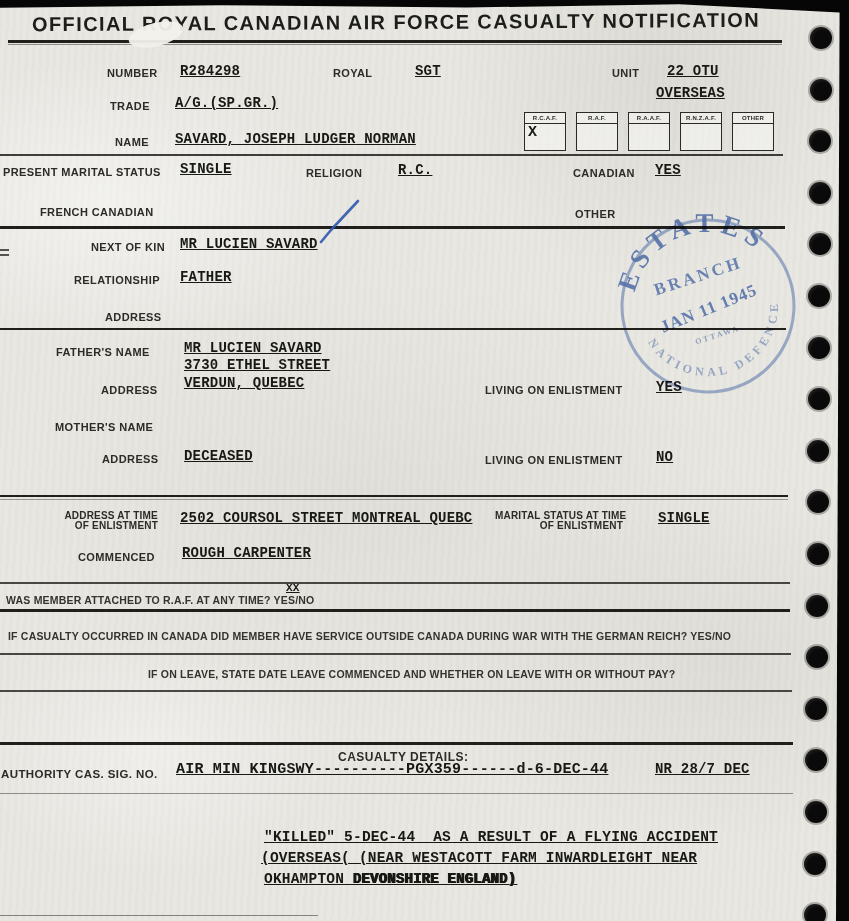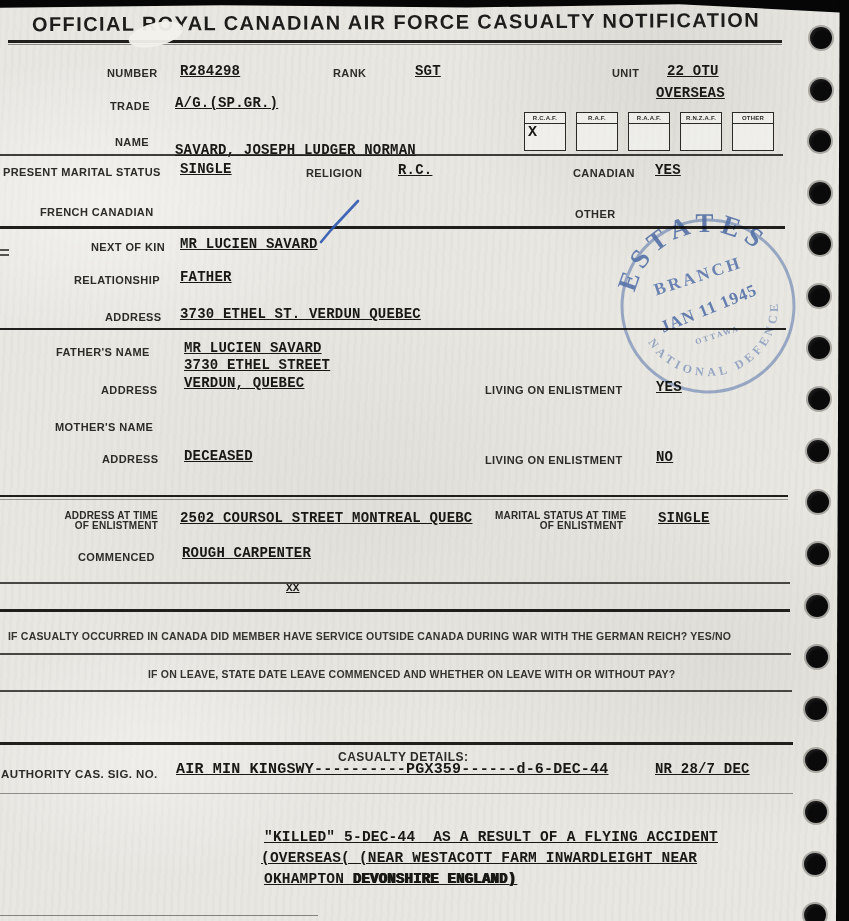--- a/index.html
+++ b/index.html
@@ -46,29 +46,29 @@
 <div id="canvas">
   <div id="paper">
 
     <div class="title">OFFICIAL ROYAL CANADIAN AIR FORCE CASUALTY NOTIFICATION</div>
     <div class="rule" style="top:40px;left:8px;width:774px;height:2.5px"></div>
     <div class="rule" style="top:44px;left:8px;width:774px;height:1px;opacity:.45"></div>
     <div class="torn"></div>
 
     <div class="lbl" style="left:107px;top:67px">NUMBER</div>
     <div class="typ" style="left:180px;top:63px">R284298</div>
-    <div class="lbl" style="left:333px;top:67px">RANK</div>
+    <div class="lbl" style="left:333px;top:67px">ROYAL</div>
     <div class="typ" style="left:415px;top:63px">SGT</div>
     <div class="lbl" style="left:612px;top:67px">UNIT</div>
     <div class="typ" style="left:667px;top:63px">22 OTU</div>
     <div class="typ" style="left:656px;top:85px">OVERSEAS</div>
     <div class="lbl" style="left:110px;top:100px">TRADE</div>
     <div class="typ" style="left:175px;top:95px">A/G.(SP.GR.)</div>
     <div class="lbl" style="left:115px;top:136px">NAME</div>
-    <div class="typ" style="left:175px;top:142px">SAVARD, JOSEPH LUDGER NORMAN</div>
+    <div class="typ" style="left:175px;top:131px">SAVARD, JOSEPH LUDGER NORMAN</div>
 
     <div class="cb" style="left:524px">
       <span class="cbl">R.C.A.F.</span>
       <span class="cbm">X</span>
     </div>
     <div class="cb" style="left:576px">
       <span class="cbl">R.A.F.</span>
       <span class="cbm"></span>
     </div>
     <div class="cb" style="left:628px">
@@ -99,21 +99,20 @@
 
     <div class="rule" style="top:226px;width:785px;height:2.5px"></div>
     <div class="edge-mark" style="top:249px"></div>
     <div class="edge-mark" style="top:254px"></div>
 
     <div class="lbl" style="left:91px;top:241px">NEXT OF KIN</div>
     <div class="typ" style="left:180px;top:236px">MR LUCIEN SAVARD</div>
     <div class="lbl" style="left:74px;top:274px">RELATIONSHIP</div>
     <div class="typ" style="left:180px;top:269px">FATHER</div>
     <div class="lbl" style="left:105px;top:311px">ADDRESS</div>
-    <div class="typ" style="left:180px;top:306px">3730 ETHEL ST. VERDUN QUEBEC</div>
 
     <svg style="position:absolute;left:312px;top:196px" width="56" height="56" viewBox="0 0 56 56">
       <polyline points="9,46 19,34 46,5" fill="none" stroke="#2d58b0" stroke-width="2.6" stroke-linecap="round" stroke-linejoin="round" opacity=".9"></polyline>
     </svg>
 
     <div class="rule" style="top:328px;width:786px;height:2px"></div>
 
     <div class="lbl" style="left:56px;top:346px">FATHER'S NAME</div>
     <div class="typ" style="left:184px;top:340px">MR LUCIEN SAVARD</div>
     <div class="typ" style="left:184px;top:357px">3730 ETHEL STREET</div>
@@ -139,20 +138,21 @@
     <div class="lbl sm" style="left:495px;top:511px;width:128px">
       <span>MARITAL STATUS AT TIME</span><br>
       <span>OF ENLISTMENT</span>
     </div>
     <div class="typ" style="left:658px;top:510px">SINGLE</div>
     <div class="lbl" style="left:78px;top:551px">COMMENCED</div>
     <div class="typ" style="left:182px;top:545px">ROUGH CARPENTER</div>
 
     <div class="rule" style="top:582px;width:790px;height:1.5px;opacity:.8"></div>
 
+    <div class="lbl q" style="left:6px;top:594px">WAS MEMBER ATTACHED TO R.A.F. AT ANY TIME?  YES/NO</div>
     <div class="typ" style="left:286px;top:582px;font-size:11px">XX</div>
     <div class="rule" style="top:609px;width:790px;height:2.5px"></div>
     <div class="lbl q" style="left:8px;top:630px">IF CASUALTY OCCURRED IN CANADA DID MEMBER HAVE SERVICE OUTSIDE CANADA DURING WAR WITH THE GERMAN REICH?  YES/NO</div>
     <div class="rule" style="top:653px;width:791px;height:1.5px;opacity:.8"></div>
     <div class="lbl q" style="left:148px;top:668px">IF ON LEAVE, STATE DATE LEAVE COMMENCED AND WHETHER ON LEAVE WITH OR WITHOUT PAY?</div>
     <div class="rule" style="top:690px;width:792px;height:1.5px;opacity:.8"></div>
 
     <div class="rule" style="top:742px;width:793px;height:2.5px"></div>
 
     <div class="lbl" style="left:338px;top:750px;font-size:12px;letter-spacing:.5px">CASUALTY DETAILS:</div>

